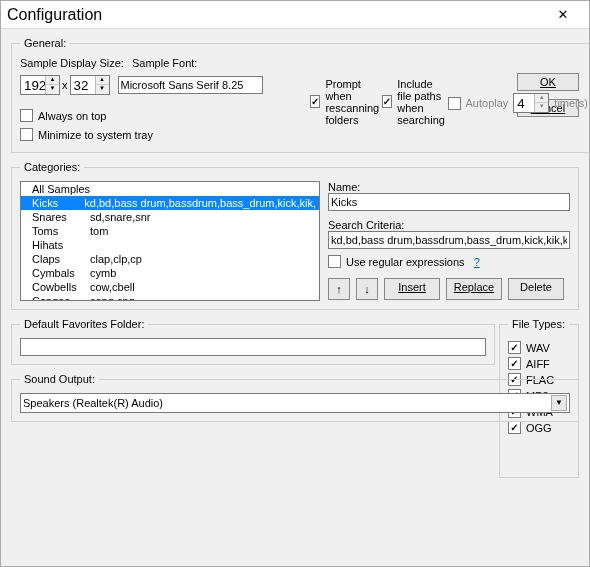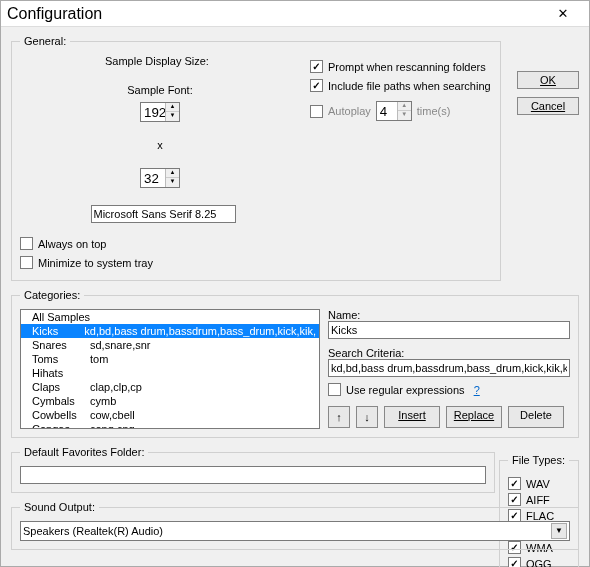--- a/index.html
+++ b/index.html
@@ -4,44 +4,44 @@
 <style>
 * { box-sizing: border-box; margin: 0; padding: 0; }
 body { font-family: Tahoma, "Segoe UI", sans-serif; font-size: 11px; background: #f0f0f0; color: #000; width: 590px; height: 567px; overflow: hidden; }
 .window { width: 590px; height: 567px; background: #f0f0f0; border: 1px solid #aaa; display: flex; flex-direction: column; }
 .titlebar { height: 28px; background: #fff; display: flex; align-items: center; padding: 0 6px; border-bottom: 1px solid #ddd; }
 .titlebar .t { flex: 1; font-size: 16px; }
 .titlebar .x { width: 40px; text-align: center; font-size: 13px; font-family: Arial; cursor: default; }
 .body { flex: 1; padding: 8px 10px; position: relative; }
 fieldset { border: 1px solid #d0d0d0; margin: 0 0 8px 0; padding: 8px; position: relative; }
 legend { padding: 0 4px; font-size: 11px; }
-.row { display: flex; align-items: center; gap: 17px; margin-bottom: 6px; flex-direction: column; }
+.row { display: flex; align-items: center; gap: 2px; margin-bottom: 6px; }
 .lbl { font-size: 11px; }
 input[type=text], input[type=number], select { border: 1px solid #7a7a7a; background: #fff; font-size: 11px; padding: 1px 2px; height: 18px; }
 .numbox { display: inline-flex; align-items: center; border: 1px solid #7a7a7a; background: #fff; height: 20px; }
 .numbox input { border: none; width: 24px; text-align: left; padding-left: 3px; height: 18px; }
 .numbox .spin { width: 14px; display: flex; flex-direction: column; border-left: 1px solid #bbb; }
 .numbox .spin div { height: 9px; font-size: 6px; line-height: 6px; text-align: center; background: #efefef; border-bottom: 1px solid #ccc; cursor: default; }
 .numbox .spin div:last-child { border-bottom: none; }
 .chk { display: flex; align-items: center; gap: 5px; margin: 3px 0; }
 .chkbox { width: 13px; height: 13px; border: 1px solid #7a7a7a; background: #fff; display: inline-flex; align-items: center; justify-content: center; font-size: 10px; line-height: 10px; }
 .chkbox.on::after { content: "✓"; font-weight: bold; color: #000; }
 .btn { border: 1px solid #888; background: #e8e8e8; padding: 2px 0; font-size: 11px; text-align: center; cursor: default; min-width: 60px; }
 .rightbtns { position: absolute; right: 10px; top: 44px; display: flex; flex-direction: column; gap: 8px; width: 62px; }
 .general-grid { display: flex; gap: 10px; }
 .gcol { display: flex; flex-direction: column; flex: 1; }
-.gcol2 { display: flex; flex-direction: column; flex: 1; padding-top: 2px; }
+.gcol2 { display: flex; flex-direction: row; flex: 1; padding-top: 2px; }
 .catbox { width: 300px; height: 120px; border: 1px solid #7a7a7a; background: #fff; overflow: auto; position: relative; }
 .catrow { display: flex; padding: 0 3px; height: 14px; align-items: center; white-space: nowrap; }
 .catrow.sel { background: #0a84ff; color: #fff; }
 .catrow .cn { width: 58px; margin-left: 8px; }
 .catbtns { display: flex; gap: 6px; margin-top: 6px; }
 .sbtn { border: 1px solid #888; background: #e8e8e8; width: 22px; height: 22px; text-align: center; font-size: 11px; line-height: 20px; cursor: default; }
 .folders { width: 480px; height: 54px; border: 1px solid #7a7a7a; background: #fff; padding: 2px 3px; overflow: auto; }
-.filetypes { position: absolute; right: 0; top: 8px; width: 80px; }
+.filetypes { position: absolute; right: 0; top: 0; width: 80px; }
 .wide { width: 100%; }
 .flexrow { display: flex; gap: 8px; align-items: flex-start; }
 .qmark { color: #0066cc; text-decoration: underline; margin-left: 4px; }
 .disabled { color: #888; }
 .disabled .numbox { background: #f0f0f0; }
 .selectlike { border: 1px solid #7a7a7a; background: #fff; height: 20px; display: flex; align-items: center; padding: 0 2px; }
 .selectlike .arrow { margin-left: auto; width: 16px; height: 16px; background: #e8e8e8; border: 1px solid #aaa; text-align: center; font-size: 8px; line-height: 14px; }
 </style>
 </head>
 <body>

